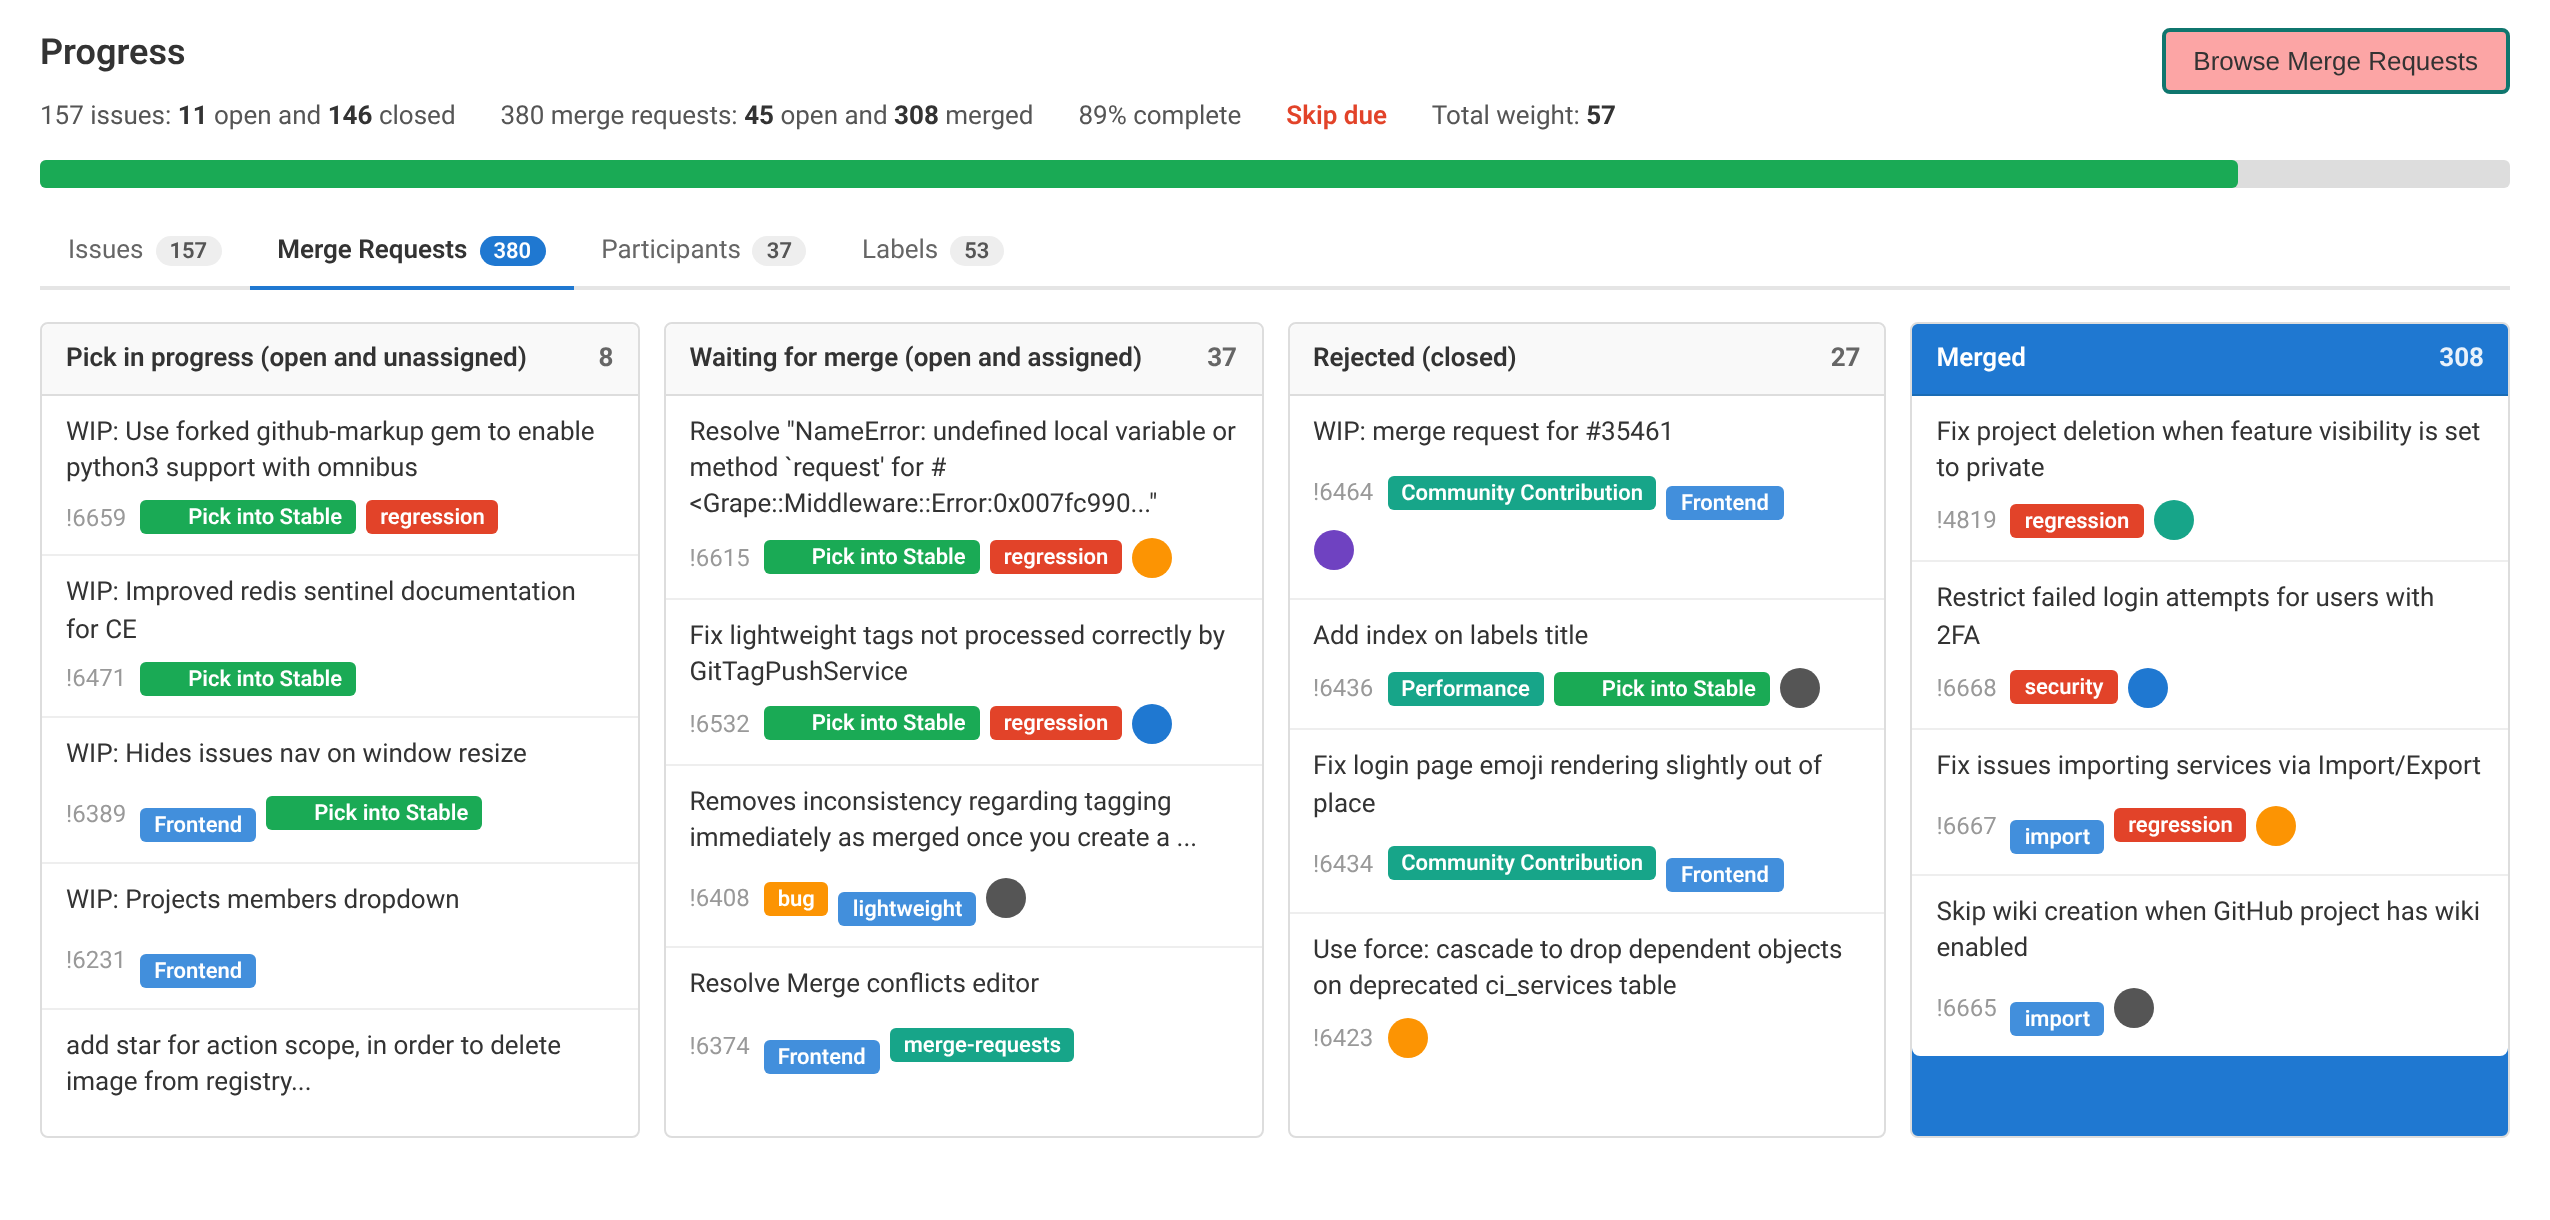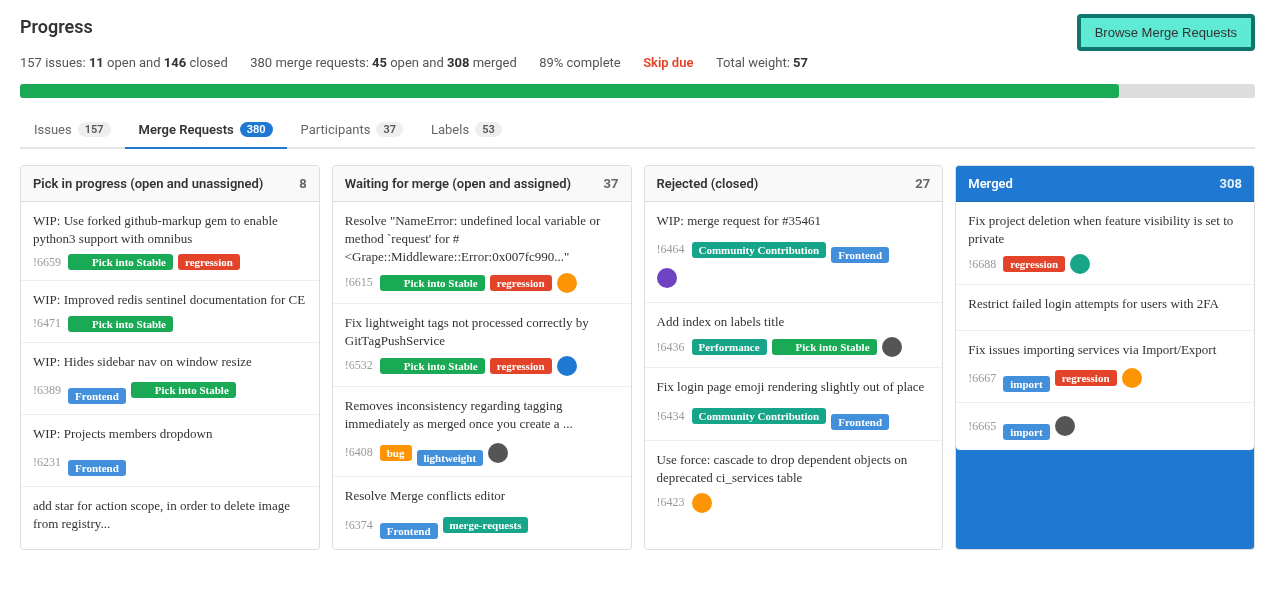--- a/index.html
+++ b/index.html
@@ -16,37 +16,37 @@
     
     .progress-bar-container { background: #ddd; border-radius: 3px; height: 14px; margin-bottom: 14px; }
     .progress-bar-fill { background: #1aaa55; height: 100%; border-radius: 3px; }
     
     .tabs-row { display: flex; gap: 0; border-bottom: 2px solid #e5e5e5; margin-bottom: 16px; }
     .tab-item { padding: 10px 14px; cursor: pointer; color: #666; font-size: 13px; display: flex; align-items: center; gap: 6px; text-decoration: none; border-bottom: 2px solid transparent; margin-bottom: -2px; }
     .tab-item.active { color: #333; font-weight: 600; border-bottom: 2px solid #1f78d1; }
     .tab-badge { background: #eee; color: #555; border-radius: 10px; padding: 1px 7px; font-size: 11px; font-weight: 600; }
     .tab-item.active .tab-badge { background: #1f78d1; color: #fff; }
     
-    .browse-btn { float: right; margin-top: -2px; padding: 7px 14px; border: 4px solid #0f766e; border-radius: 4px; background: #5eead4; cursor: pointer; font-size: 13px; color: #333; }
+    .browse-btn { float: right; margin-top: -2px; padding: 7px 14px; border: 2px solid #0f766e; border-radius: 4px; background: #fca5a5; cursor: pointer; font-size: 13px; color: #333; }
     
     .header-area { display: flex; align-items: flex-start; justify-content: space-between; margin-bottom: 4px; }
     
     .columns-container { display: flex; gap: 12px; overflow: hidden; }
     
     .column { flex: 1; border: 1px solid #ddd; border-radius: 4px; min-width: 0; }
     .column.merged { background: #1f78d1; }
     
     .column-header { padding: 10px 12px; display: flex; justify-content: space-between; align-items: center; background: #f9f9f9; border-bottom: 1px solid #ddd; border-radius: 4px 4px 0 0; font-size: 13px; font-weight: 600; }
     .column.merged .column-header { background: #1f78d1; color: #fff; border-bottom: 1px solid #1a6cb5; }
     .column-count { font-weight: 700; color: #666; }
     .column.merged .column-count { color: rgba(255,255,255,0.9); }
     
     .column-body { padding: 0; background: #fff; border-radius: 0 0 4px 4px; }
     
-    .card { padding: 10px 12px; border-bottom: 1px solid #eee; font-family: Liberation Serif, serif; }
+    .card { padding: 10px 12px; border-bottom: 1px solid #eee; }
     .card:last-child { border-bottom: none; }
     
     .card-title { font-size: 13px; color: #333; margin-bottom: 6px; line-height: 1.4; }
     
     .card-meta { display: flex; align-items: center; gap: 5px; flex-wrap: wrap; }
     .card-id { color: #999; font-size: 12px; margin-right: 2px; }
     
     .badge { display: inline-block; padding: 2px 7px; border-radius: 3px; font-size: 11px; font-weight: 600; color: #fff; white-space: nowrap; }
     .badge-green { background: #1aaa55; padding-left: 24px; }
     .badge-red { background: #e24329; }
@@ -139,21 +139,21 @@
 
         <div class="card">
           <div class="card-title">WIP: Improved redis sentinel documentation for CE</div>
           <div class="card-meta">
             <span class="card-id">!6471</span>
             <span class="badge badge-green">Pick into Stable</span>
           </div>
         </div>
 
         <div class="card">
-          <div class="card-title">WIP: Hides sidebar nav on window resize</div>
+          <div class="card-title">WIP: Hides issues nav on window resize</div>
           <div class="card-meta">
             <span class="card-id">!6389</span>
             <span class="badge badge-blue">Frontend</span>
             <span class="badge badge-green">Pick into Stable</span>
           </div>
         </div>
 
         <div class="card">
           <div class="card-title">WIP: Projects members dropdown</div>
           <div class="card-meta">
@@ -271,41 +271,47 @@
     <div class="column merged">
       <div class="column-header">
         <span>Merged</span>
         <span class="column-count">308</span>
       </div>
       <div class="column-body">
 
         <div class="card">
           <div class="card-title">Fix project deletion when feature visibility is set to private</div>
           <div class="card-meta">
-            <span class="card-id">!6688</span>
+            <span class="card-id">!4819</span>
             <span class="badge badge-red">regression</span>
             <span class="av-shape av-teal"></span>
           </div>
         </div>
 
         <div class="card">
           <div class="card-title">Restrict failed login attempts for users with 2FA</div>
+          <div class="card-meta">
+            <span class="card-id">!6668</span>
+            <span class="badge badge-red">security</span>
+            <span class="av-shape av-blue"></span>
+          </div>
         </div>
 
         <div class="card">
           <div class="card-title">Fix issues importing services via Import/Export</div>
           <div class="card-meta">
             <span class="card-id">!6667</span>
             <span class="badge badge-blue">import</span>
             <span class="badge badge-red">regression</span>
             <span class="av-shape av-orange"></span>
           </div>
         </div>
 
         <div class="card">
+          <div class="card-title">Skip wiki creation when GitHub project has wiki enabled</div>
           <div class="card-meta">
             <span class="card-id">!6665</span>
             <span class="badge badge-blue">import</span>
             <span class="av-shape av-dark"></span>
           </div>
         </div>
 
       </div>
     </div>
 

